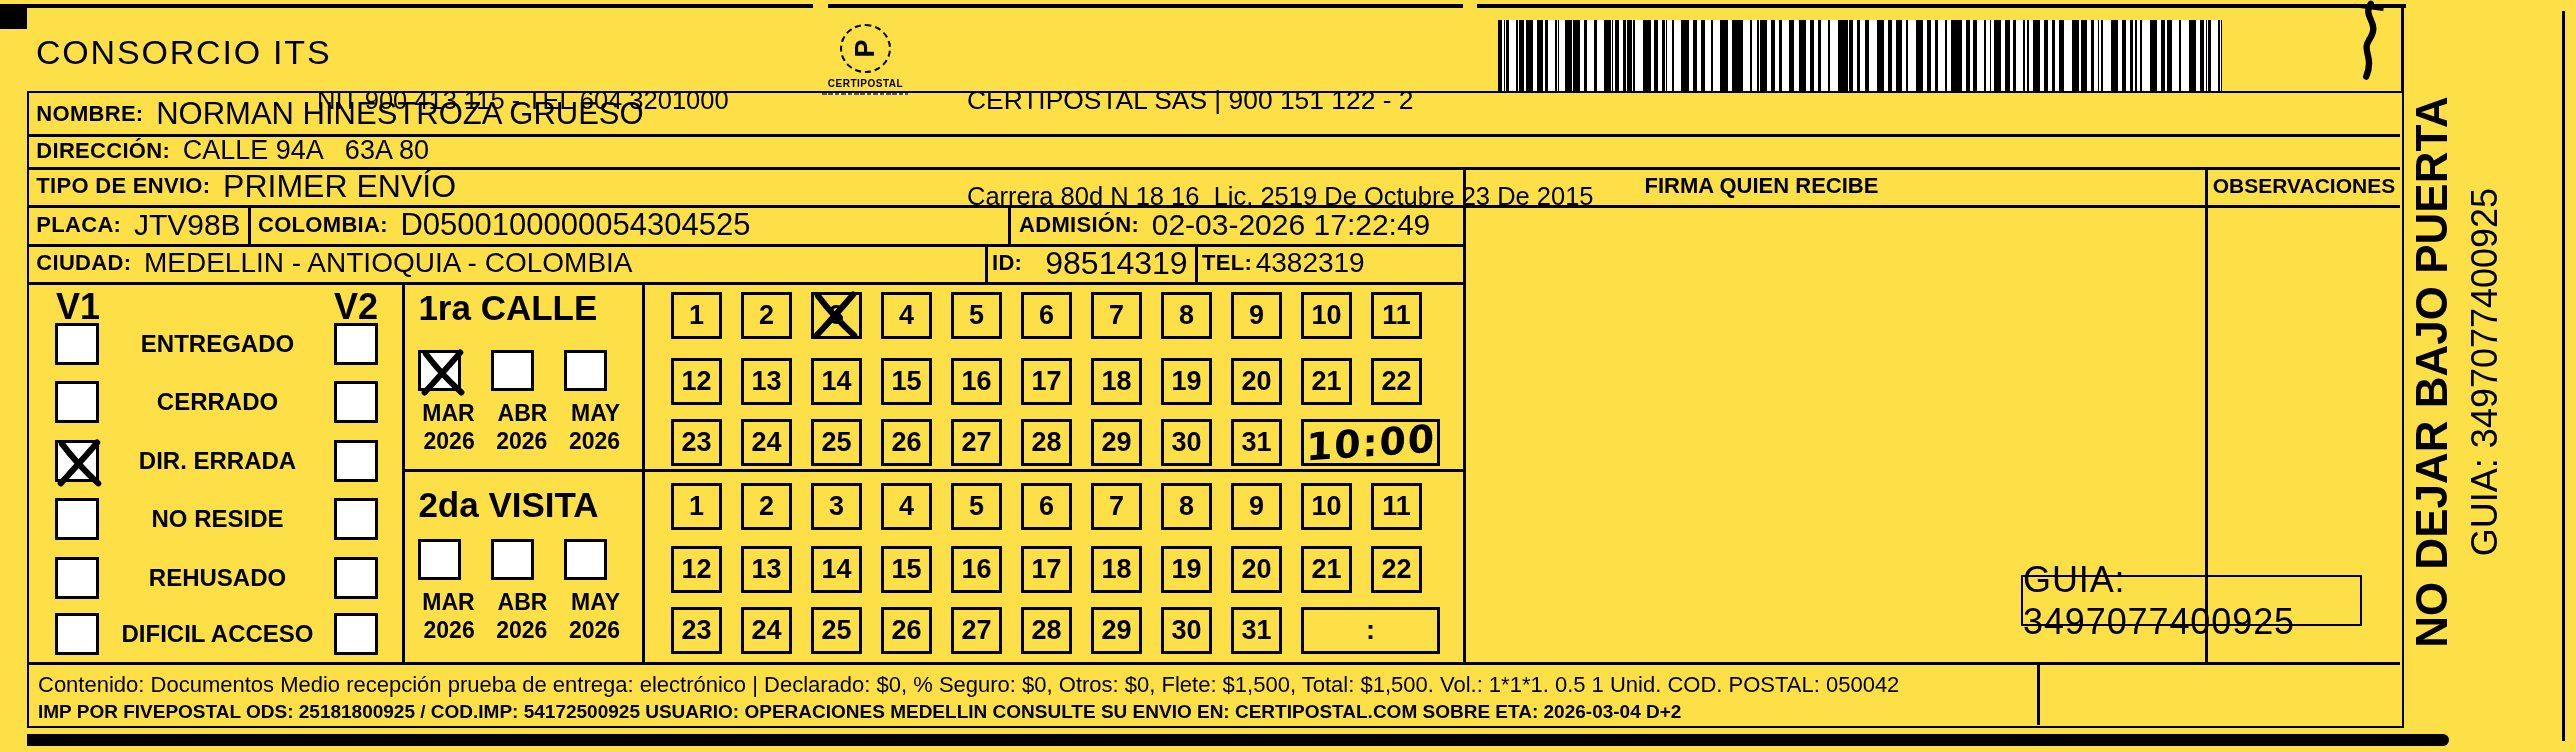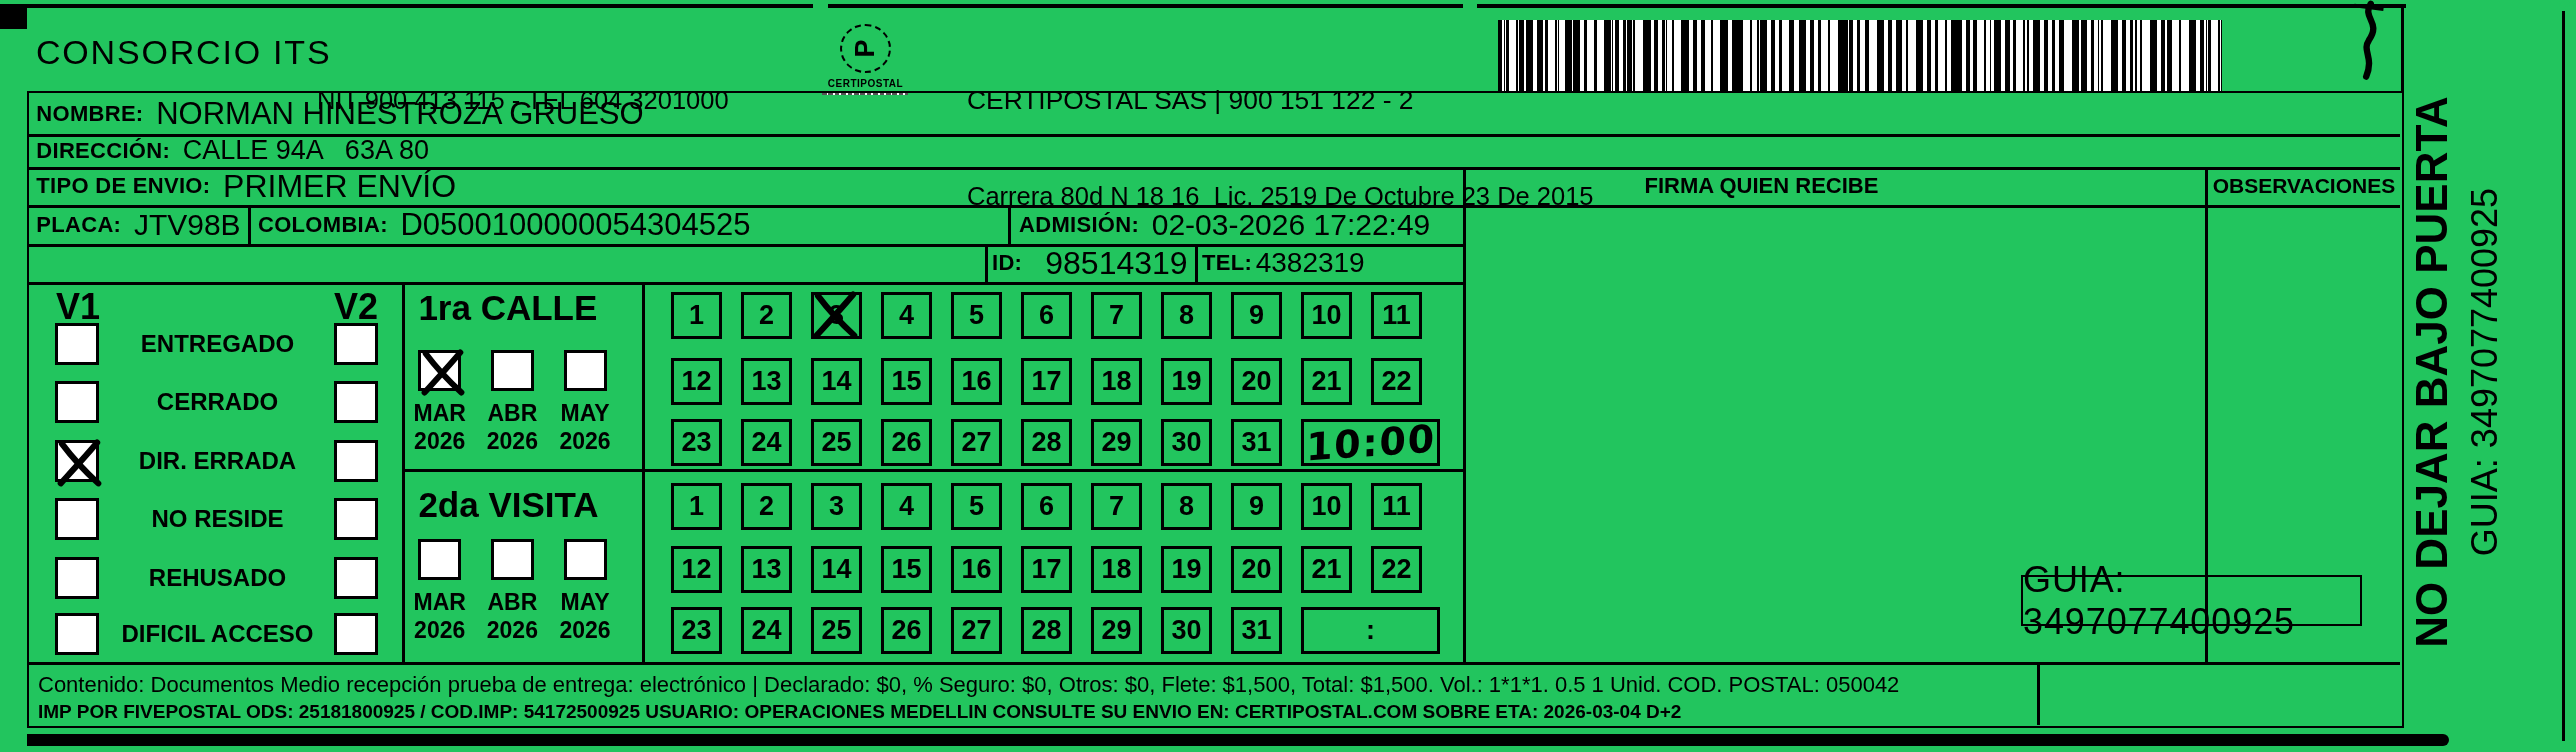--- a/index.html
+++ b/index.html
@@ -1,17 +1,17 @@
 <!DOCTYPE html>
 <html style="font-size:14.6px"><head>
 <meta charset="utf-8">
 <style>
   * { box-sizing: border-box; margin: 0; padding: 0; }
   body { margin: 0; background: #d8d8d8; }
-  .page { position: relative; width: 2576px; height: 752px; background: #22c55e;
+  .page { position: relative; width: 2576px; height: 752px; background: #fde047;
           font-family: "Liberation Sans", sans-serif; color: #000; overflow: hidden; }
   .abs { position: absolute; }
   .line { position: absolute; background: #000; }
   
   .company { position: absolute; left: 36px; top: 33px; font-size: 34px; letter-spacing: 1.8px; }
   .hblock { position: absolute; font-size: 25.5px; line-height: 32px; white-space: pre; }
   .logo-circle { position: absolute; left: 840px; top: 24px; width: 51px; height: 49px;
                  border: 2.7px dashed #000; border-radius: 50%;
                  display: flex; align-items: center; justify-content: center; }
   .logo-p { font-weight: 700; font-size: 27px; transform: rotate(-90deg); }
@@ -34,21 +34,21 @@
   .xmark { position: absolute; left: -4.6px; top: -4.6px; width: 53px; height: 51px; overflow: visible; }
   .xmark path { stroke: #000; stroke-width: 5.5; fill: none; stroke-linecap: round; }
   .srow { position: absolute; left: 0; width: 100%; height: 44px; }
   .srow .cb { position: absolute; left: 25.5px; top: 0; }
   .srow .cb2 { left: 305px; }
   .slabel { position: absolute; left: 77px; top: 7.3px; width: 223px; text-align: center;
             font-weight: 700; font-size: 24px; }
   .vcol-lbl { position: absolute; font-weight: 700; font-size: 36px; }
   .vtitle { position: absolute; font-weight: 700; font-size: 35px; }
   .months { position: absolute; left: 2.7px; display: flex; gap: 2.7px; }
-  .mcol { width: 70px; text-align: center; }
+  .mcol { width: 70px; text-align: right; }
   .mcol .cb { margin: 0 auto; width: 43px; height: 41px; }
   .mcol .xmark { width: 52px; height: 50px; }
   .mlabel { font-weight: 700; font-size: 23px; margin-top: 9px; }
   .myear  { font-weight: 700; font-size: 23px; margin-top: 0.9px; }
   .drow { position: absolute; left: 29px; display: flex; gap: 19px; }
   .dbox { width: 51px; height: 47px; border: 3.6px solid #000; position: relative;
           display: flex; align-items: center; justify-content: center; }
   .dnum { font-weight: 700; font-size: 27px; }
   .hbox { width: 139px; height: 47px; border: 3.6px solid #000;
           display: flex; align-items: center; justify-content: center; position: relative; }
@@ -137,20 +137,24 @@
       <span class="val" style="font-size:30px;">JTV98B</span>
     </div>
     <div class="frow" style="left:229px;top:112px;width:747px;height:39px;">
       <span class="lbl">COLOMBIA:</span>
       <span class="val" style="font-size:31px;">D0500100000054304525</span>
     </div>
     <div class="frow" style="left:990px;top:112px;width:442px;height:39px;">
       <span class="lbl">ADMISIÓN:</span>
       <span class="val" style="font-size:30px;">02-03-2026 17:22:49</span>
     </div>
+    <div class="frow" style="left:7.3px;top:151px;width:945px;height:38px;">
+      <span class="lbl">CIUDAD:</span>
+      <span class="val" style="font-size:28px;">MEDELLIN - ANTIOQUIA - COLOMBIA</span>
+    </div>
     <div class="frow" style="left:963px;top:151px;width:199px;height:38px;gap:23px;">
       <span class="lbl">ID:</span>
       <span class="val" style="font-size:32px;">98514319</span>
     </div>
     <div class="frow" style="left:1173px;top:151px;width:258px;height:38px;gap:3.6px;">
       <span class="lbl">TEL:</span>
       <span class="val" style="font-size:28px;">4382319</span>
     </div>
 
     <div class="abs" style="left:1437px;top:115px;width:739px;height:454px;"></div>

